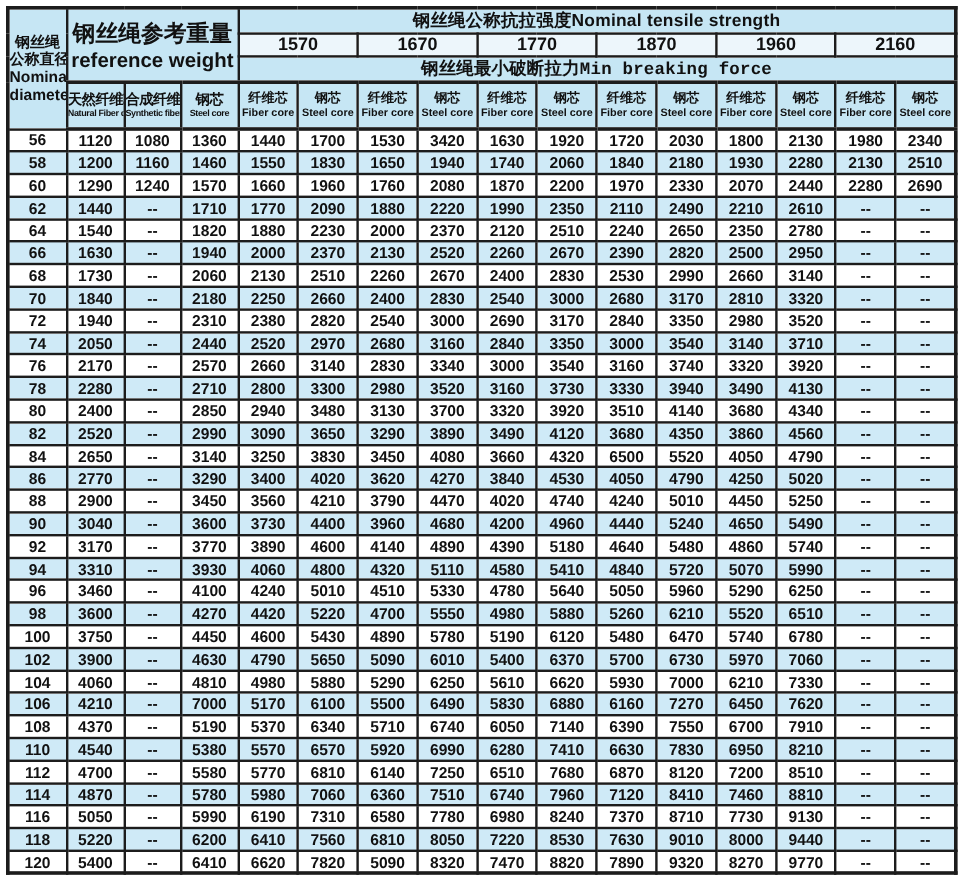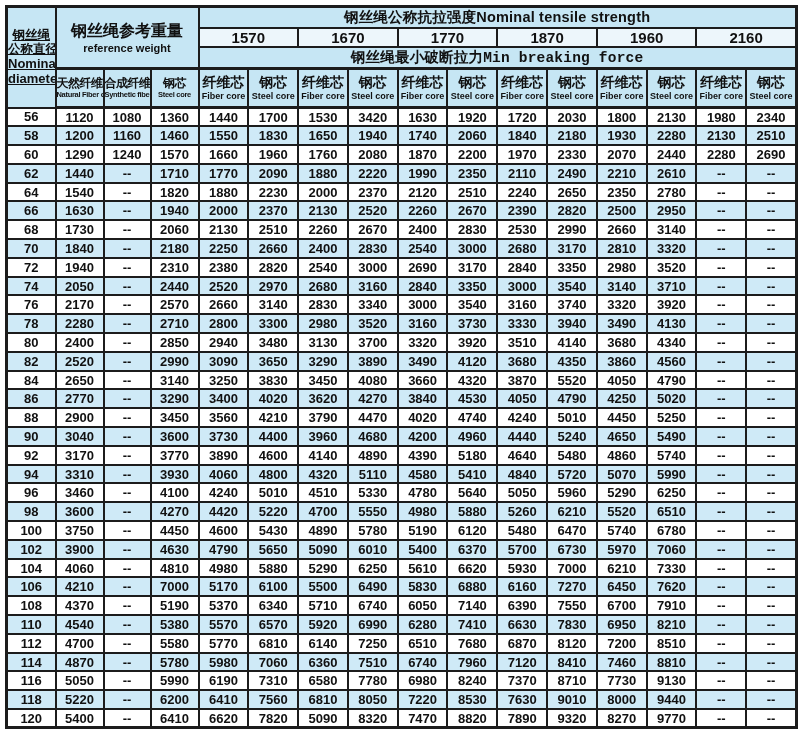--- a/index.html
+++ b/index.html
@@ -26,27 +26,27 @@
     white-space: nowrap;
     font-weight: bold;
   }
   thead th { background: #c6e6f4; }
   thead th.sv { background: #edf6fb; font-size: 15px; height: 18px; }
   tr.hr1 { height: 21px; }
   tr.hr2 { height: 18px; }
   tr.hr3 { height: 17px; font-family: Liberation Mono, monospace; }
   tr.hr4 { height: 39px; }
   th.band { font-size: 14.5px; letter-spacing: 0.2px; }
-  th.diam { font-size: 13px; line-height: 1.15; text-decoration: underline; }
+  th.diam { font-size: 13px; line-height: 1.15; }
   th.diam .zh { font-size: 12.5px; }
   th.diam .en { font-size: 13px; }
-  th.weight .zh { font-size: 16px; }
-  th.weight .en { font-size: 11px; }
+  th.weight .zh { font-size: 19px; }
+  th.weight .en { font-size: 17px; }
   tr.hr4 th { border-top: 3px solid #1c1c1c; }
-  th.sub .zh { font-size: 14px; line-height: 1.25; }
+  th.sub .zh { font-size: 11px; line-height: 1.25; }
   th.sub .en { font-size: 9px; line-height: 1.1; }
   th.sub.wsub .zh { font-size: 12px; letter-spacing: -0.5px; }
   th.sub.wsub .en { font-size: 7.5px; letter-spacing: -0.3px; }
   thead th { border-bottom-width: 2px; }
   tr.hr4 th { border-bottom: 3px solid #1c1c1c; }
   tbody tr { height: 18.8px; }
   tbody td { font-size: 13px; }
   tbody tr:nth-child(even) { background: #cfeaf7; }
   tbody tr:nth-child(odd) { background: #ffffff; }
 </style>
@@ -418,21 +418,21 @@
           <td>84</td>
           <td>2650</td>
           <td>--</td>
           <td>3140</td>
           <td>3250</td>
           <td>3830</td>
           <td>3450</td>
           <td>4080</td>
           <td>3660</td>
           <td>4320</td>
-          <td>3870</td>
+          <td>6500</td>
           <td>5520</td>
           <td>4050</td>
           <td>4790</td>
           <td>--</td>
           <td>--</td>
         </tr>
         <tr>
           <td>86</td>
           <td>2770</td>
           <td>--</td>

